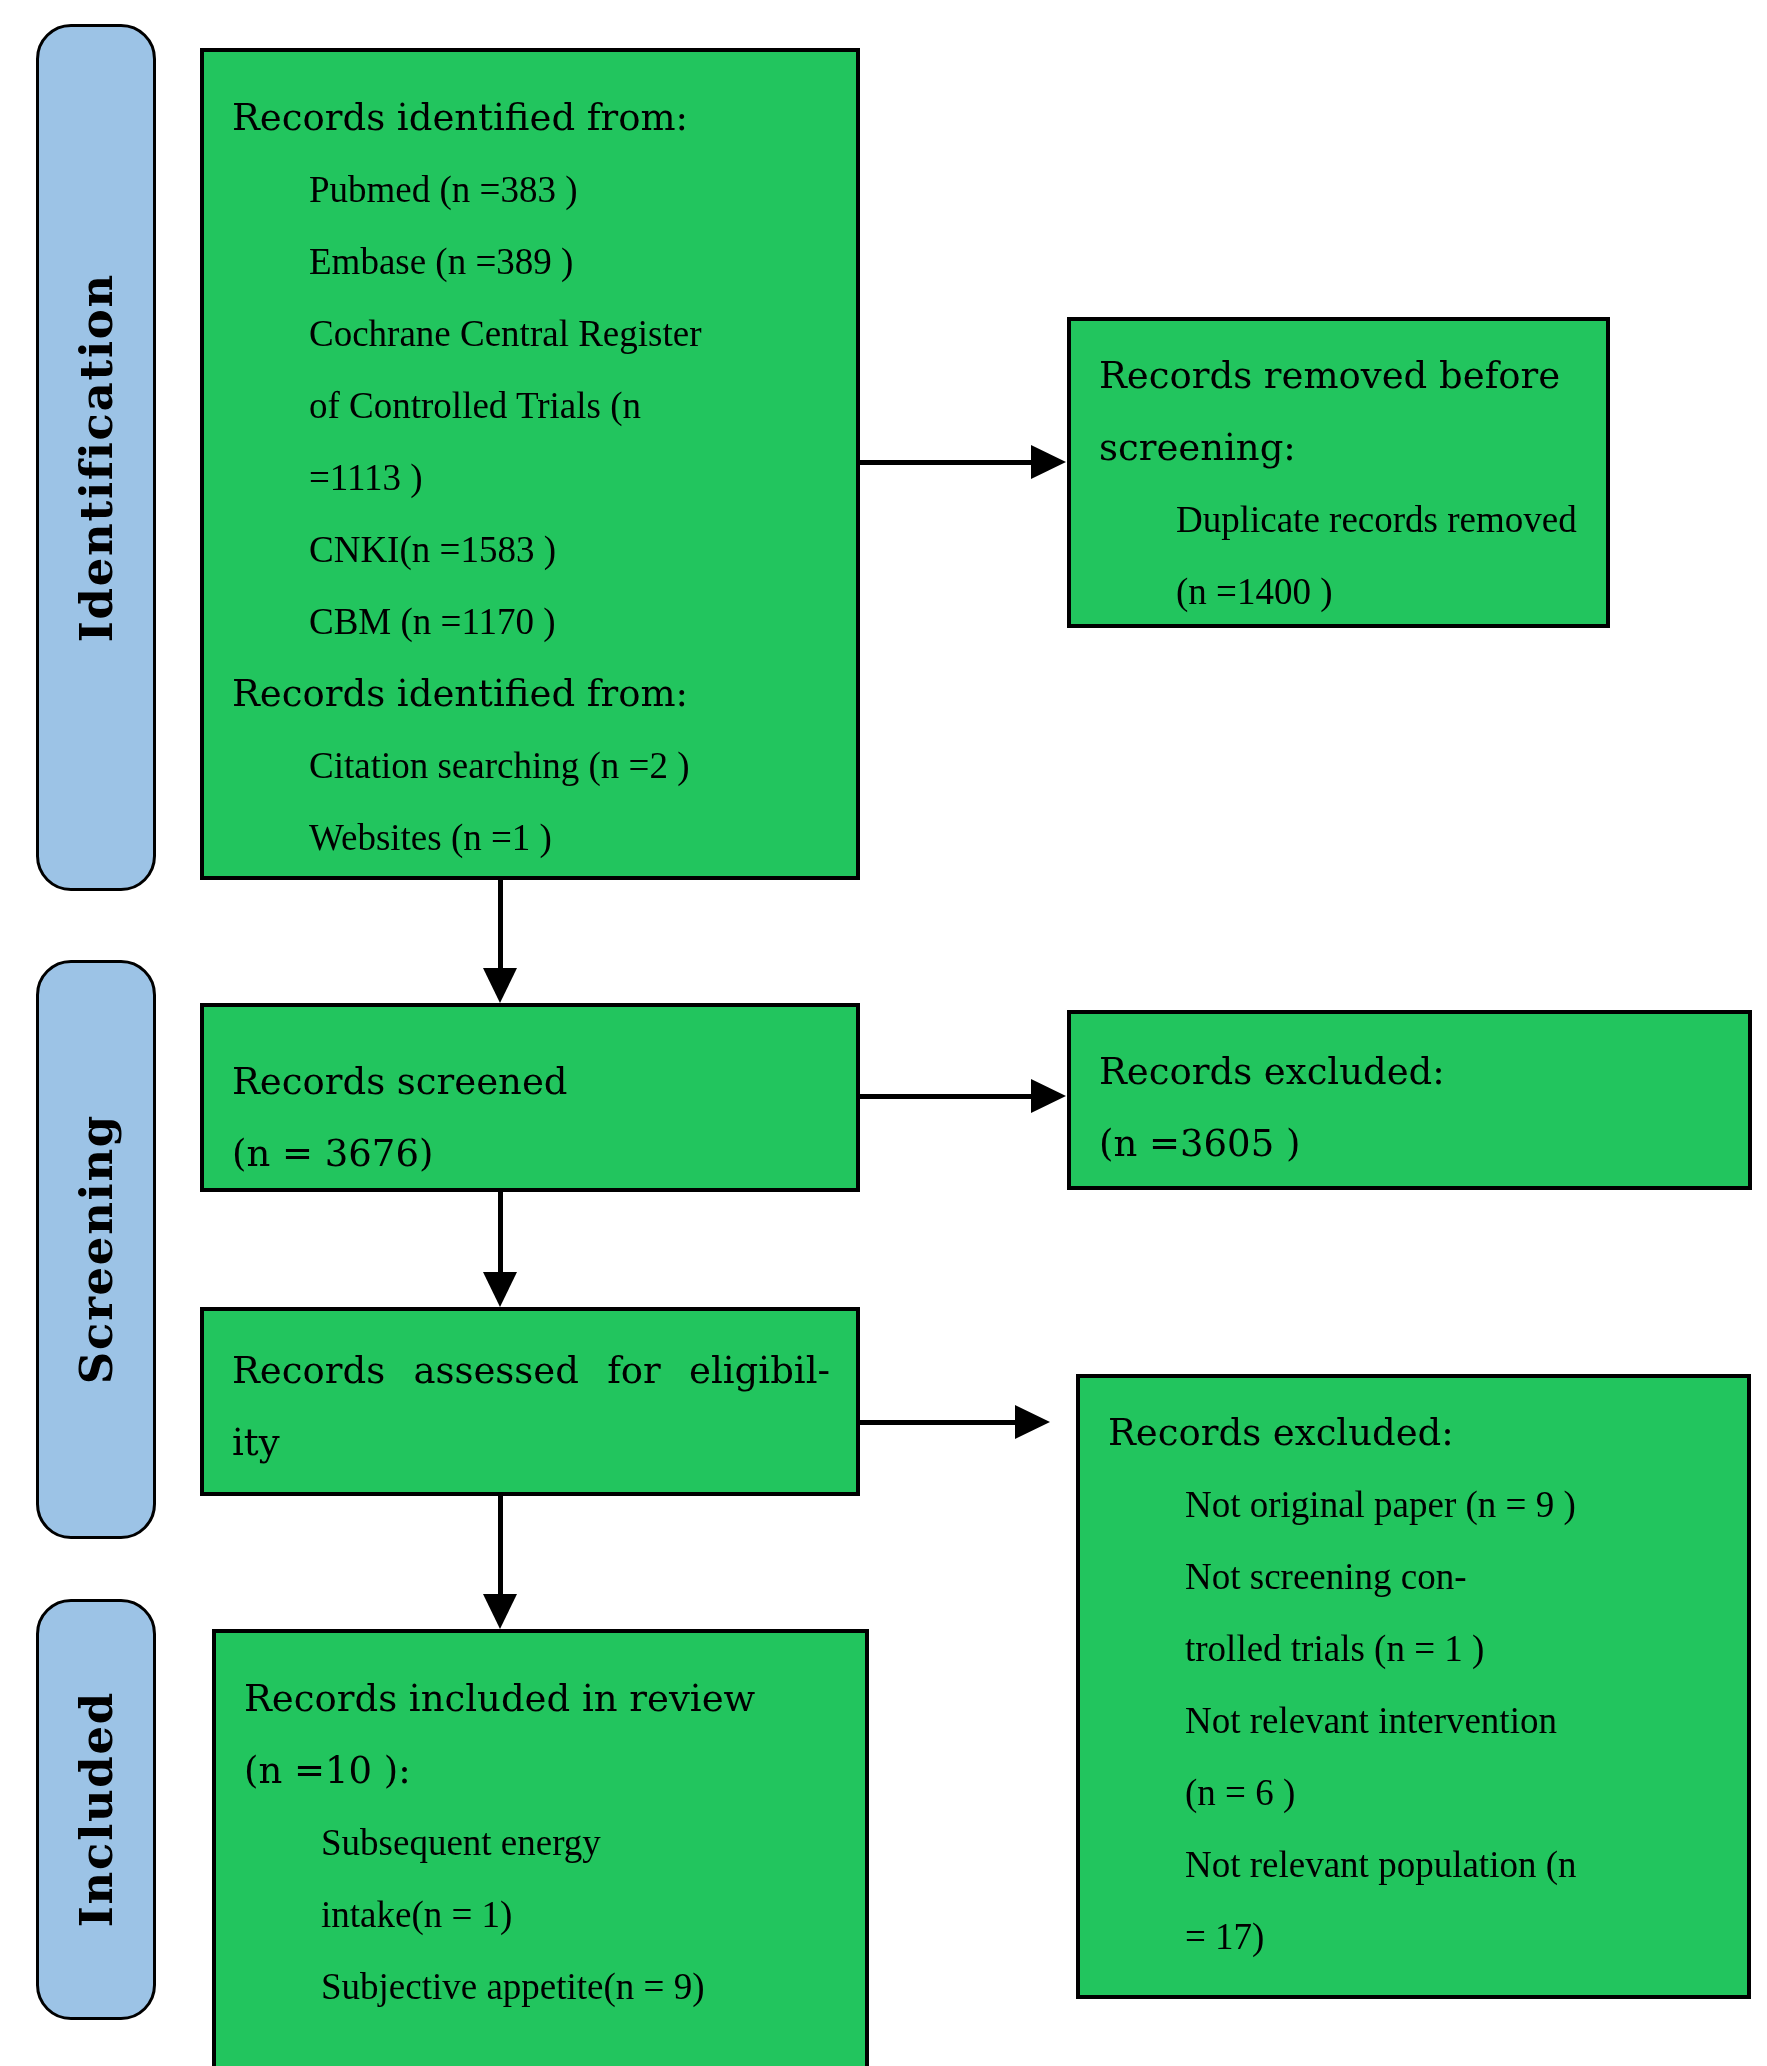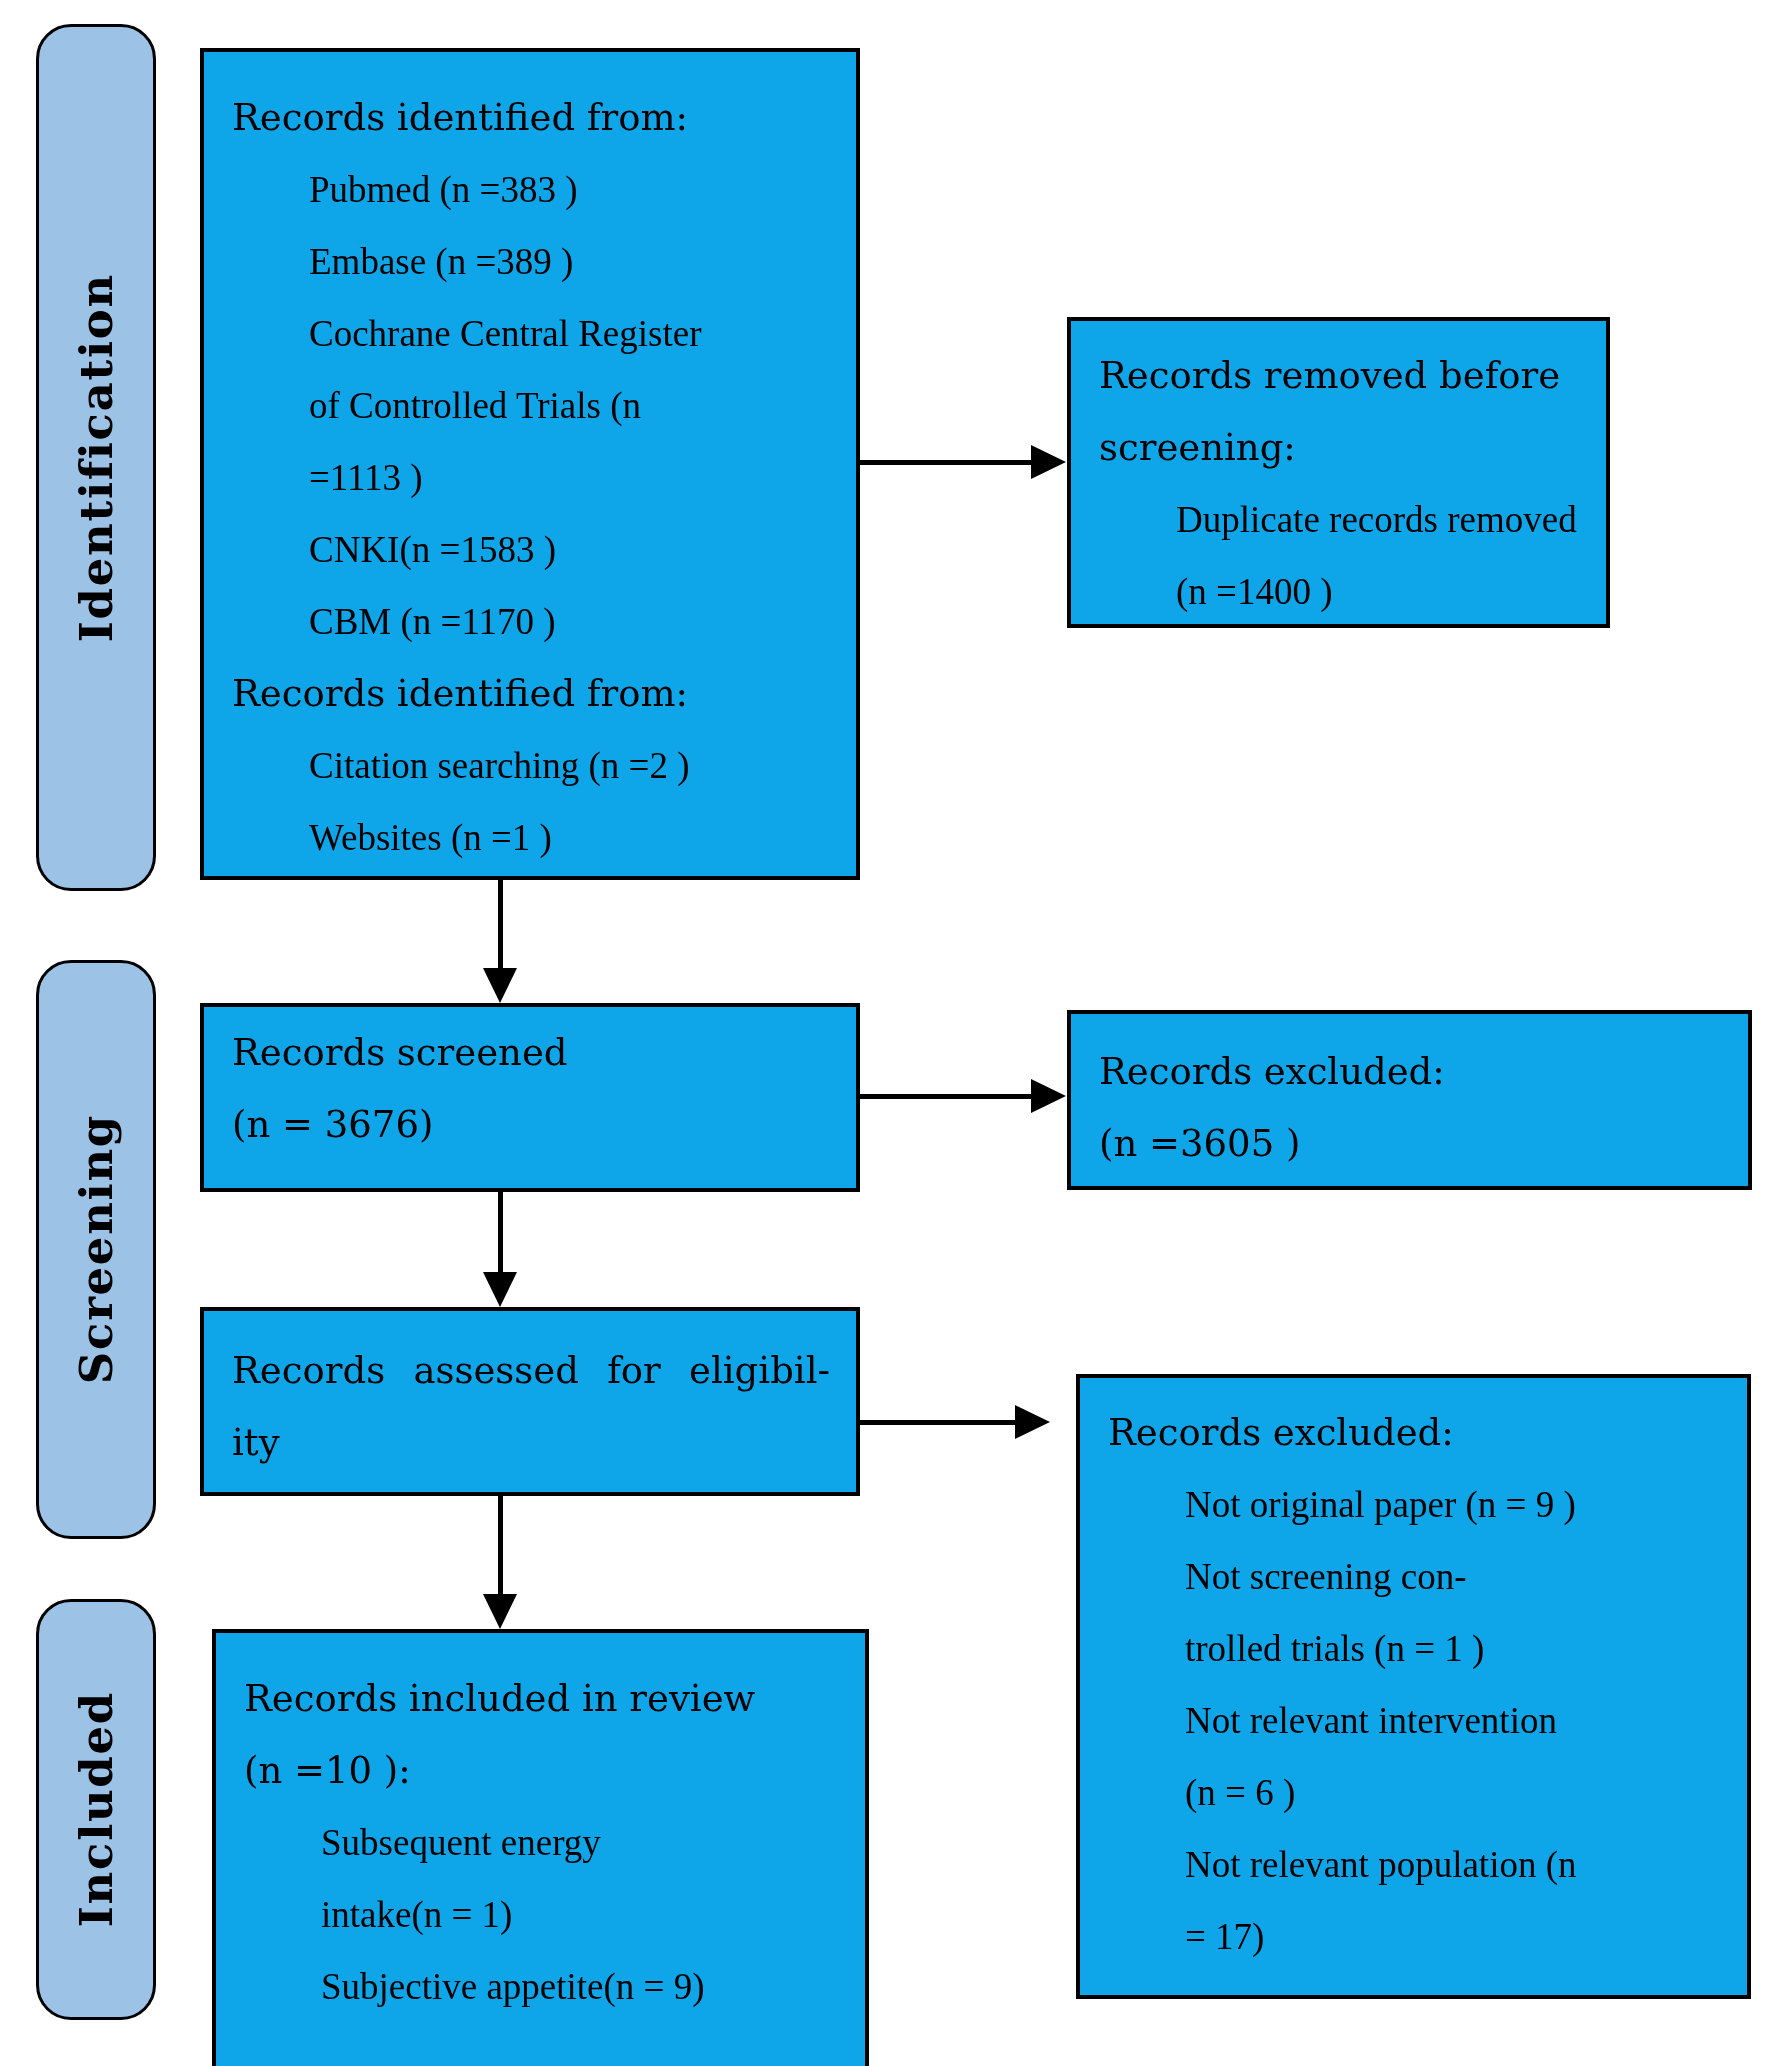--- a/index.html
+++ b/index.html
@@ -32,21 +32,21 @@
     writing-mode: vertical-rl;
     transform: rotate(180deg);
     font-weight: bold;
     font-size: 45px;
     letter-spacing: 1.7px;
     white-space: nowrap;
   }
   
   .fbox {
     position: absolute;
-    background: #0ea5e9;
+    background: #22c55e;
     border: 4.7px solid #000000;
     box-sizing: border-box;
     padding: 23px 26px 0 28px;
     font-size: 37px;
     line-height: 72px;
   }
   .fbox .line { white-space: nowrap; }
   .fbox .indent-1 { padding-left: 77px; font-family: Liberation Serif, serif; }
   .fbox .justify {
     white-space: normal;
@@ -99,21 +99,21 @@
     <div class="line indent-1">Websites (n =1 )</div>
   </div>
 
   <div class="fbox" style="left:1067px; top:317px; width:543px; height:311px; padding-top:18.6px;">
     <div class="line indent-0">Records removed before</div>
     <div class="line indent-0">screening:</div>
     <div class="line indent-1">Duplicate records removed</div>
     <div class="line indent-1">(n =1400 )</div>
   </div>
 
-  <div class="fbox" style="left:200px; top:1003px; width:660px; height:189px; padding-top:10px;">
+  <div class="fbox" style="left:200px; top:1003px; width:660px; height:189px; padding-top:39px;">
     <div class="line indent-0">Records screened</div>
     <div class="line indent-0">(n = 3676)</div>
   </div>
 
   <div class="fbox" style="left:1067px; top:1010px; width:685px; height:180px; padding-top:22px;">
     <div class="line indent-0">Records excluded:</div>
     <div class="line indent-0">(n =3605 )</div>
   </div>
 
   <div class="fbox" style="left:200px; top:1307px; width:660px; height:189px; padding-top:24.4px;">

